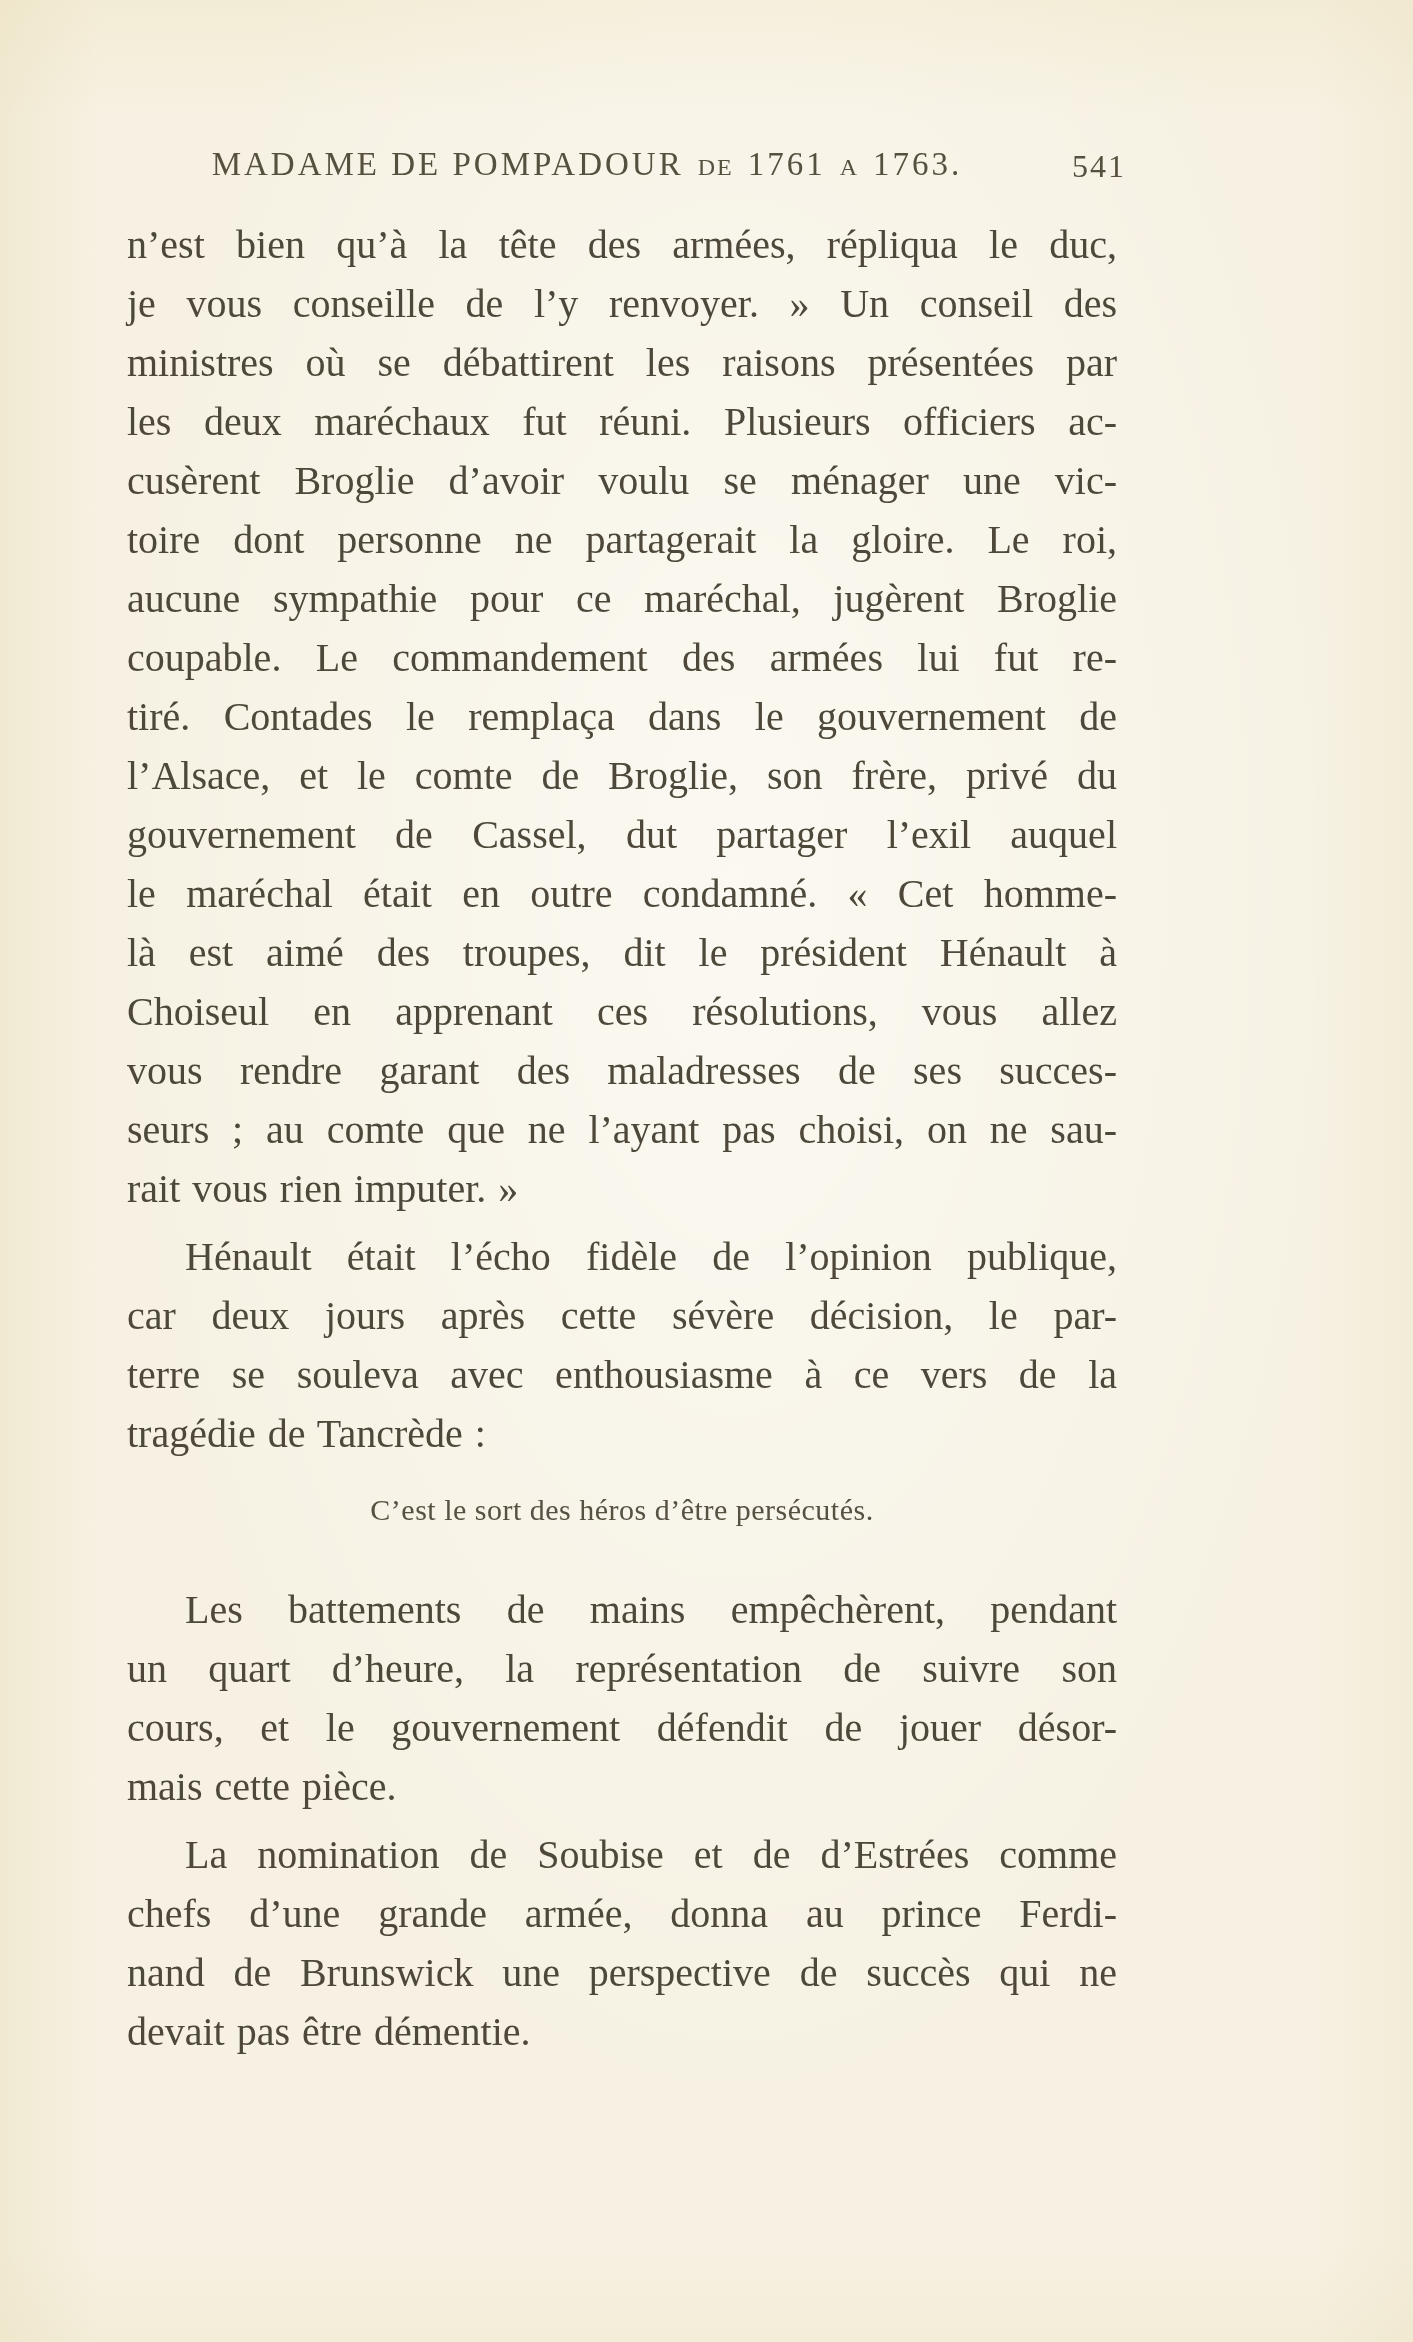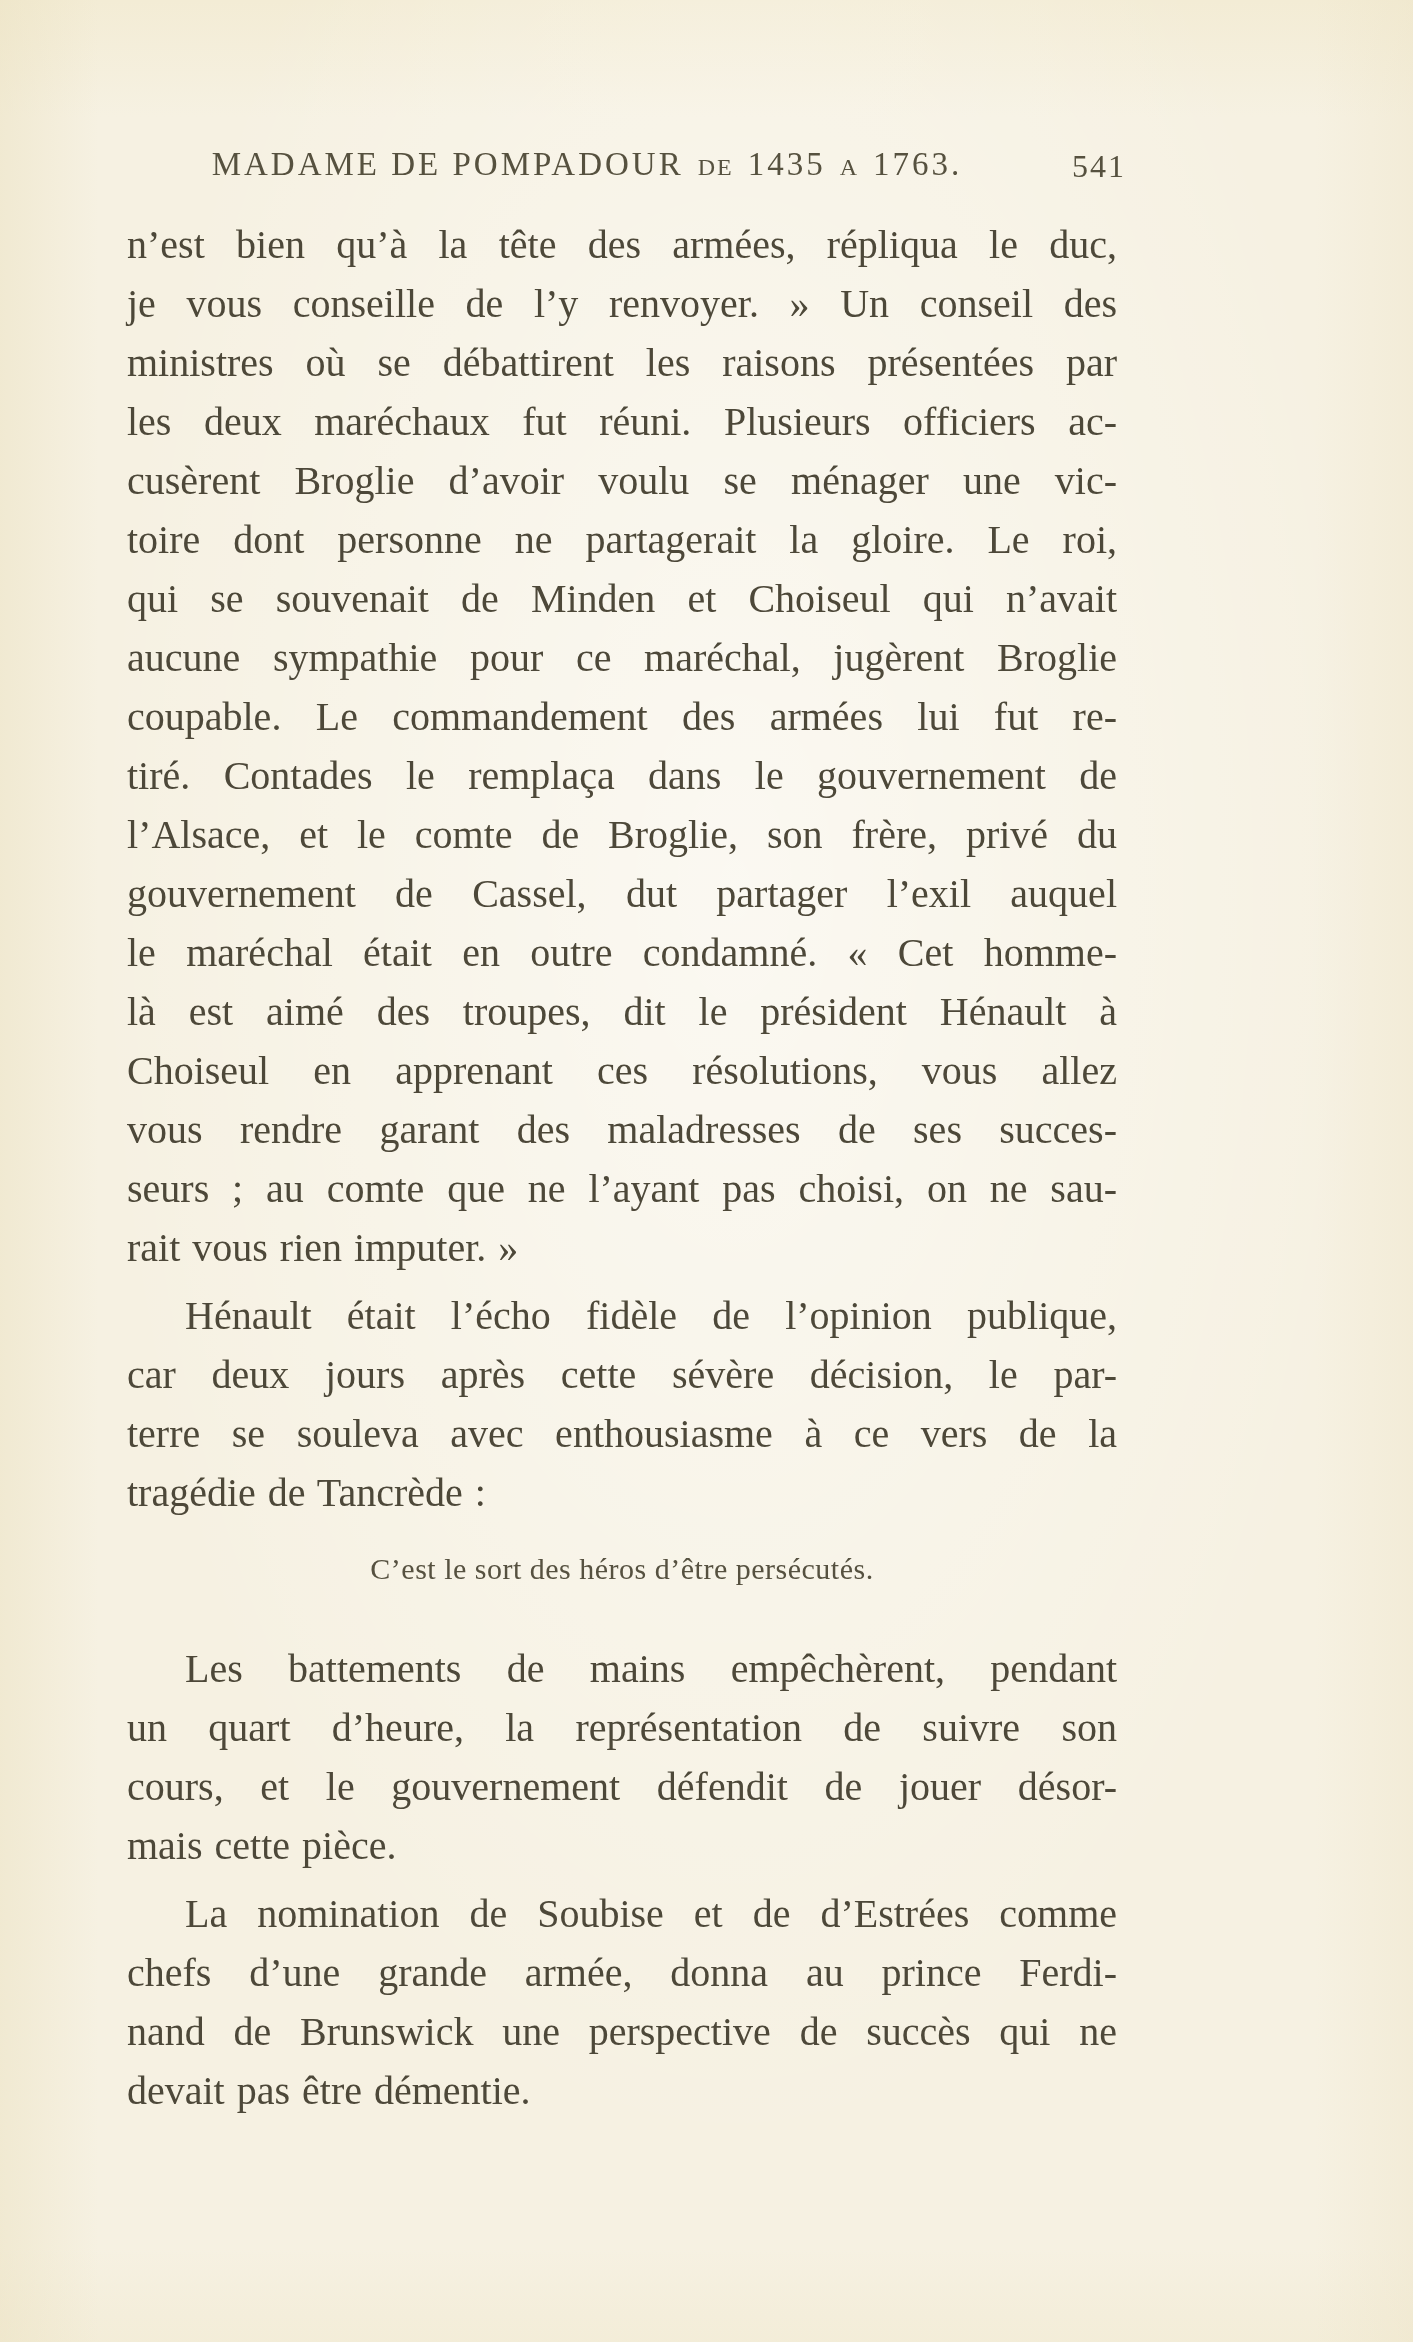--- a/index.html
+++ b/index.html
@@ -77,33 +77,32 @@
     letter-spacing: 0.5px;
     color: #565140;
   }
 </style>
 </head>
 <body>
 
 <div class="page">
   <div class="header-row">
     <div class="running-title">
-      <span class="t-main">MADAME DE POMPADOUR</span><span class="t-sc">DE</span><span class="t-main">1435</span><span class="t-sc">A</span><span class="t-main">1763.</span>
+      <span class="t-main">MADAME DE POMPADOUR</span><span class="t-sc">DE</span><span class="t-main">1761</span><span class="t-sc">A</span><span class="t-main">1763.</span>
     </div>
     <div class="page-number">541</div>
   </div>
   <div class="body-text">
       <div class="paragraph">
         <div class="line">n’est bien qu’à la tête des armées, répliqua le duc,</div>
         <div class="line">je vous conseille de l’y renvoyer. » Un conseil des</div>
         <div class="line">ministres où se débattirent les raisons présentées par</div>
         <div class="line">les deux maréchaux fut réuni. Plusieurs officiers ac-</div>
         <div class="line">cusèrent Broglie d’avoir voulu se ménager une vic-</div>
         <div class="line">toire dont personne ne partagerait la gloire. Le roi,</div>
-        <div class="line">qui se souvenait de Minden et Choiseul qui n’avait</div>
         <div class="line">aucune sympathie pour ce maréchal, jugèrent Broglie</div>
         <div class="line">coupable. Le commandement des armées lui fut re-</div>
         <div class="line">tiré. Contades le remplaça dans le gouvernement de</div>
         <div class="line">l’Alsace, et le comte de Broglie, son frère, privé du</div>
         <div class="line">gouvernement de Cassel, dut partager l’exil auquel</div>
         <div class="line">le maréchal était en outre condamné. « Cet homme-</div>
         <div class="line">là est aimé des troupes, dit le président Hénault à</div>
         <div class="line">Choiseul en apprenant ces résolutions, vous allez</div>
         <div class="line">vous rendre garant des maladresses de ses succes-</div>
         <div class="line">seurs ; au comte que ne l’ayant pas choisi, on ne sau-</div>

